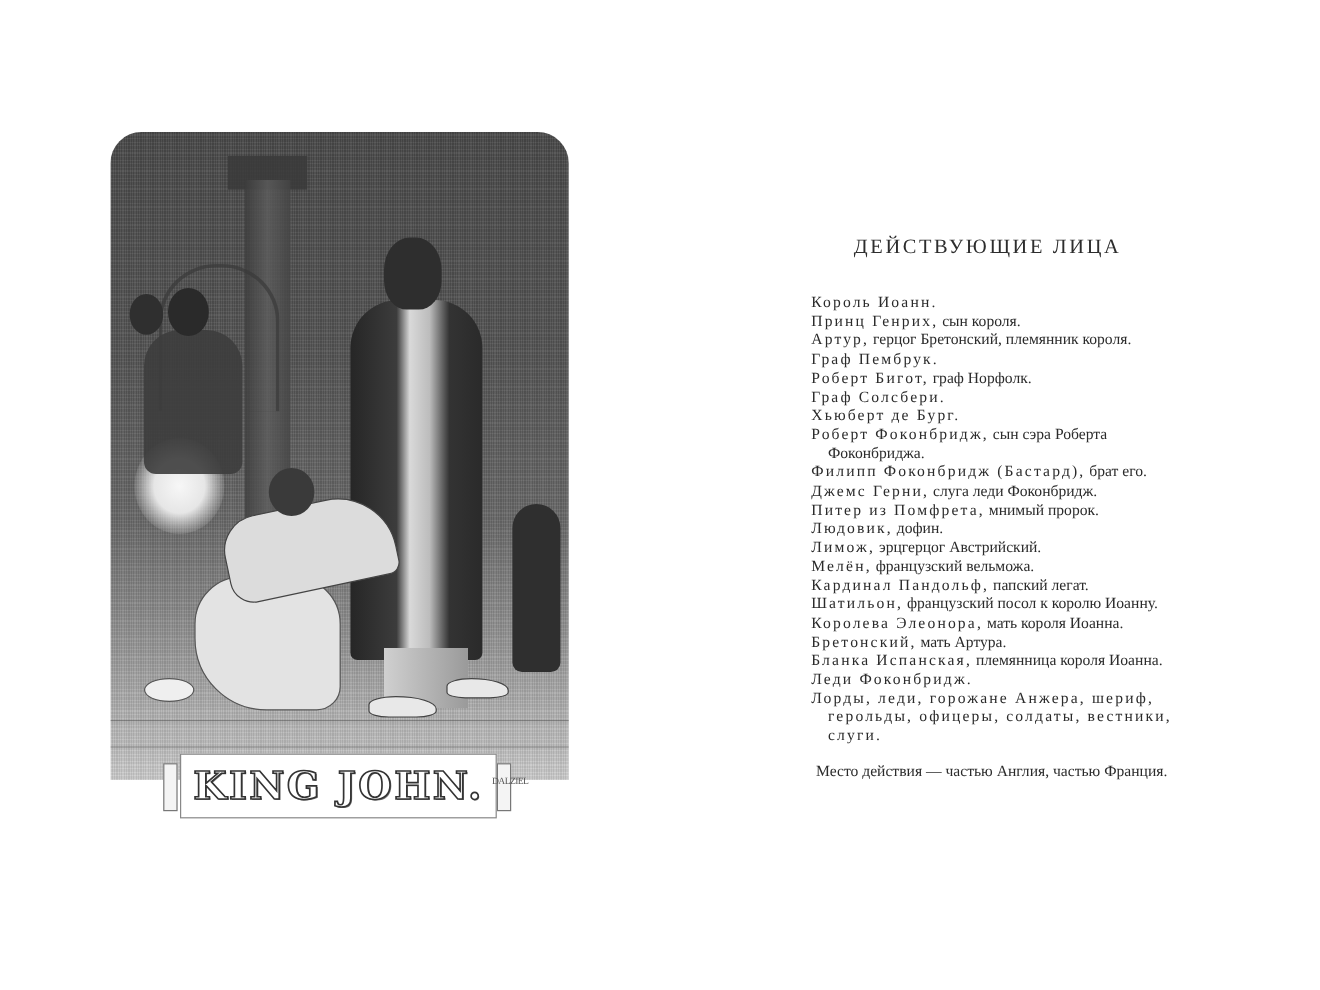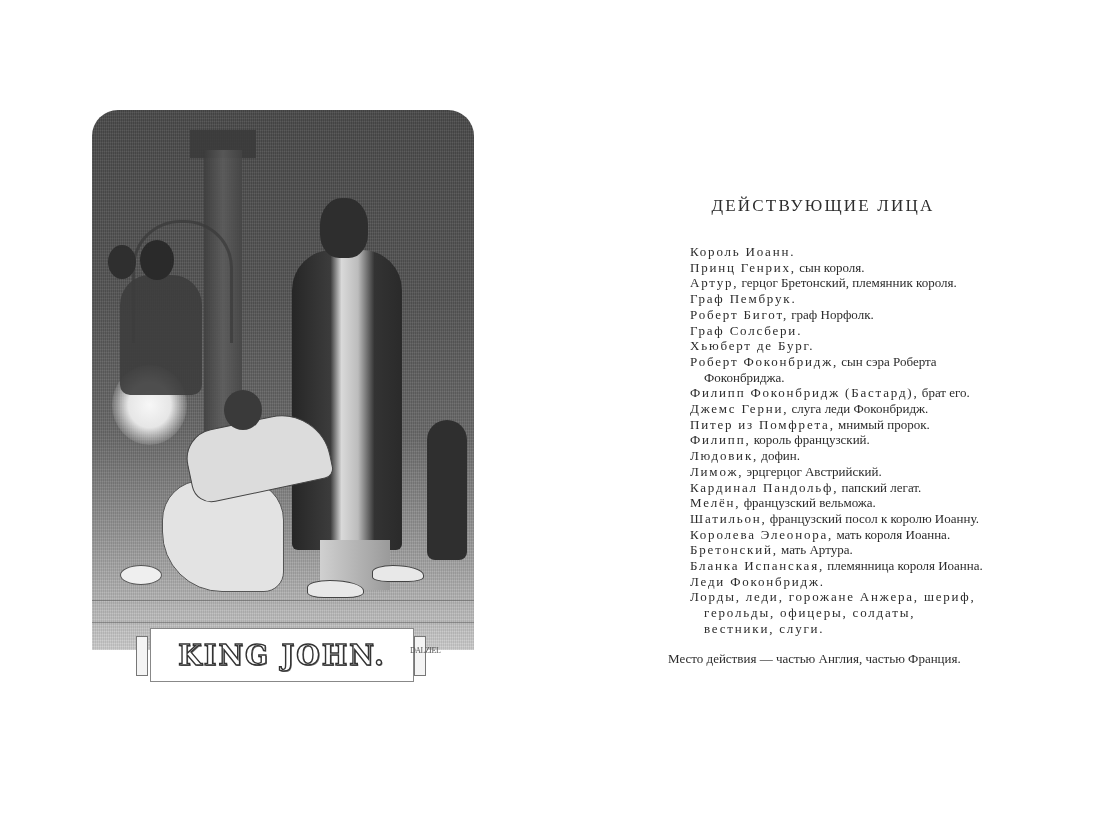--- a/index.html
+++ b/index.html
@@ -58,21 +58,21 @@
     .statue { left: 335px; top: 310px; width: 40px; height: 140px; border-radius: 20px 20px 8px 8px; background: #2f2f2f; }
     .floor-line { position: absolute; left: 0; right: 0; height: 1px; background: rgba(80,80,80,.5); }
     
     .plaque {
       position: absolute; left: 58px; top: 518px; width: 262px; height: 52px;
       background: #ffffff; border: 1px solid #888;
       display: flex; align-items: center; justify-content: center;
     }
     .plaque-title {
       font-family: "DejaVu Serif", serif; font-weight: bold;
-      font-size: 27px; letter-spacing: 2px; color: #ffffff;
+      font-size: 32px; letter-spacing: 2px; color: #ffffff;
       -webkit-text-stroke: 1.4px #333;
       text-shadow: 1px 1px 0 #777;
     }
     .signature {
       position: absolute; left: 318px; top: 536px; font-size: 8px; color: #555;
       font-family: Liberation Serif, serif; letter-spacing: -0.5px;
     }
     .plaque-side {
       position: absolute; top: 526px; width: 10px; height: 38px;
       border: 1px solid #777; background: #f4f4f4;
@@ -80,29 +80,29 @@
 
     
     .cast-page {
       position: absolute; left: 660px; top: 196px; width: 340px;
     }
     .cast-heading {
       text-align: center; font-size: 17px; letter-spacing: 2.2px;
       margin: 0 0 28px 0; padding-right: 14px; color: #2d2d2d; font-weight: normal;
       line-height: 20px;
     }
-    .cast-list { list-style: none; margin: 14px; padding: 0 0 0 16px; }
+    .cast-list { list-style: none; margin: 0; padding: 0 0 0 16px; }
     .cast-item {
       font-size: 13px; line-height: 15.7px; color: #2b2b2b;
       padding-left: 14px; text-indent: -14px;
     }
     .cast-name { letter-spacing: 1.8px; }
     .cast-desc { letter-spacing: 0; }
     .setting {
-      margin: 14px 0 0 8px; font-size: 13px; line-height: 16px; color: #2b2b2b;
+      margin: 14px 0 0 20px; font-size: 13px; line-height: 16px; color: #2b2b2b;
     }
   </style>
 </head>
 <body>
 
 <div class="illustration">
   <div class="engraving">
     <div class="pillar-cap"></div>
     <div class="pillar"></div>
     <div class="arch"></div>
@@ -138,25 +138,24 @@
       <li class="cast-item"><span class="cast-name">Принц Генрих,</span><span class="cast-desc"> сын короля.</span></li>
       <li class="cast-item"><span class="cast-name">Артур,</span><span class="cast-desc"> герцог Бретонский, племянник короля.</span></li>
       <li class="cast-item"><span class="cast-name">Граф Пембрук.</span><span class="cast-desc"></span></li>
       <li class="cast-item"><span class="cast-name">Роберт Бигот,</span><span class="cast-desc"> граф Норфолк.</span></li>
       <li class="cast-item"><span class="cast-name">Граф Солсбери.</span><span class="cast-desc"></span></li>
       <li class="cast-item"><span class="cast-name">Хьюберт де Бург.</span><span class="cast-desc"></span></li>
       <li class="cast-item"><span class="cast-name">Роберт Фоконбридж,</span><span class="cast-desc"> сын сэра Роберта Фоконбриджа.</span></li>
       <li class="cast-item"><span class="cast-name">Филипп Фоконбридж (Бастард),</span><span class="cast-desc"> брат его.</span></li>
       <li class="cast-item"><span class="cast-name">Джемс Герни,</span><span class="cast-desc"> слуга леди Фоконбридж.</span></li>
       <li class="cast-item"><span class="cast-name">Питер из Помфрета,</span><span class="cast-desc"> мнимый пророк.</span></li>
-      <li class="cast-item"><span class="cast-name">Филипп,</span><span class="cast-desc"> король французский.</span></li>
       <li class="cast-item"><span class="cast-name">Людовик,</span><span class="cast-desc"> дофин.</span></li>
       <li class="cast-item"><span class="cast-name">Лимож,</span><span class="cast-desc"> эрцгерцог Австрийский.</span></li>
+      <li class="cast-item"><span class="cast-name">Мелён,</span><span class="cast-desc"> французский вельможа.</span></li>
       <li class="cast-item"><span class="cast-name">Кардинал Пандольф,</span><span class="cast-desc"> папский легат.</span></li>
-      <li class="cast-item"><span class="cast-name">Мелён,</span><span class="cast-desc"> французский вельможа.</span></li>
       <li class="cast-item"><span class="cast-name">Шатильон,</span><span class="cast-desc"> французский посол к королю Иоанну.</span></li>
       <li class="cast-item"><span class="cast-name">Королева Элеонора,</span><span class="cast-desc"> мать короля Иоанна.</span></li>
       <li class="cast-item"><span class="cast-name">Бретонский,</span><span class="cast-desc"> мать Артура.</span></li>
       <li class="cast-item"><span class="cast-name">Бланка Испанская,</span><span class="cast-desc"> племянница короля Иоанна.</span></li>
       <li class="cast-item"><span class="cast-name">Леди Фоконбридж.</span><span class="cast-desc"></span></li>
       <li class="cast-item"><span class="cast-name">Лорды, леди, горожане Анжера, шериф, герольды, офицеры, солдаты, вестники, слуги.</span><span class="cast-desc"></span></li>
     </ul>
   <p class="setting">Место действия — частью Англия, частью Франция.</p>
 </div>
 

